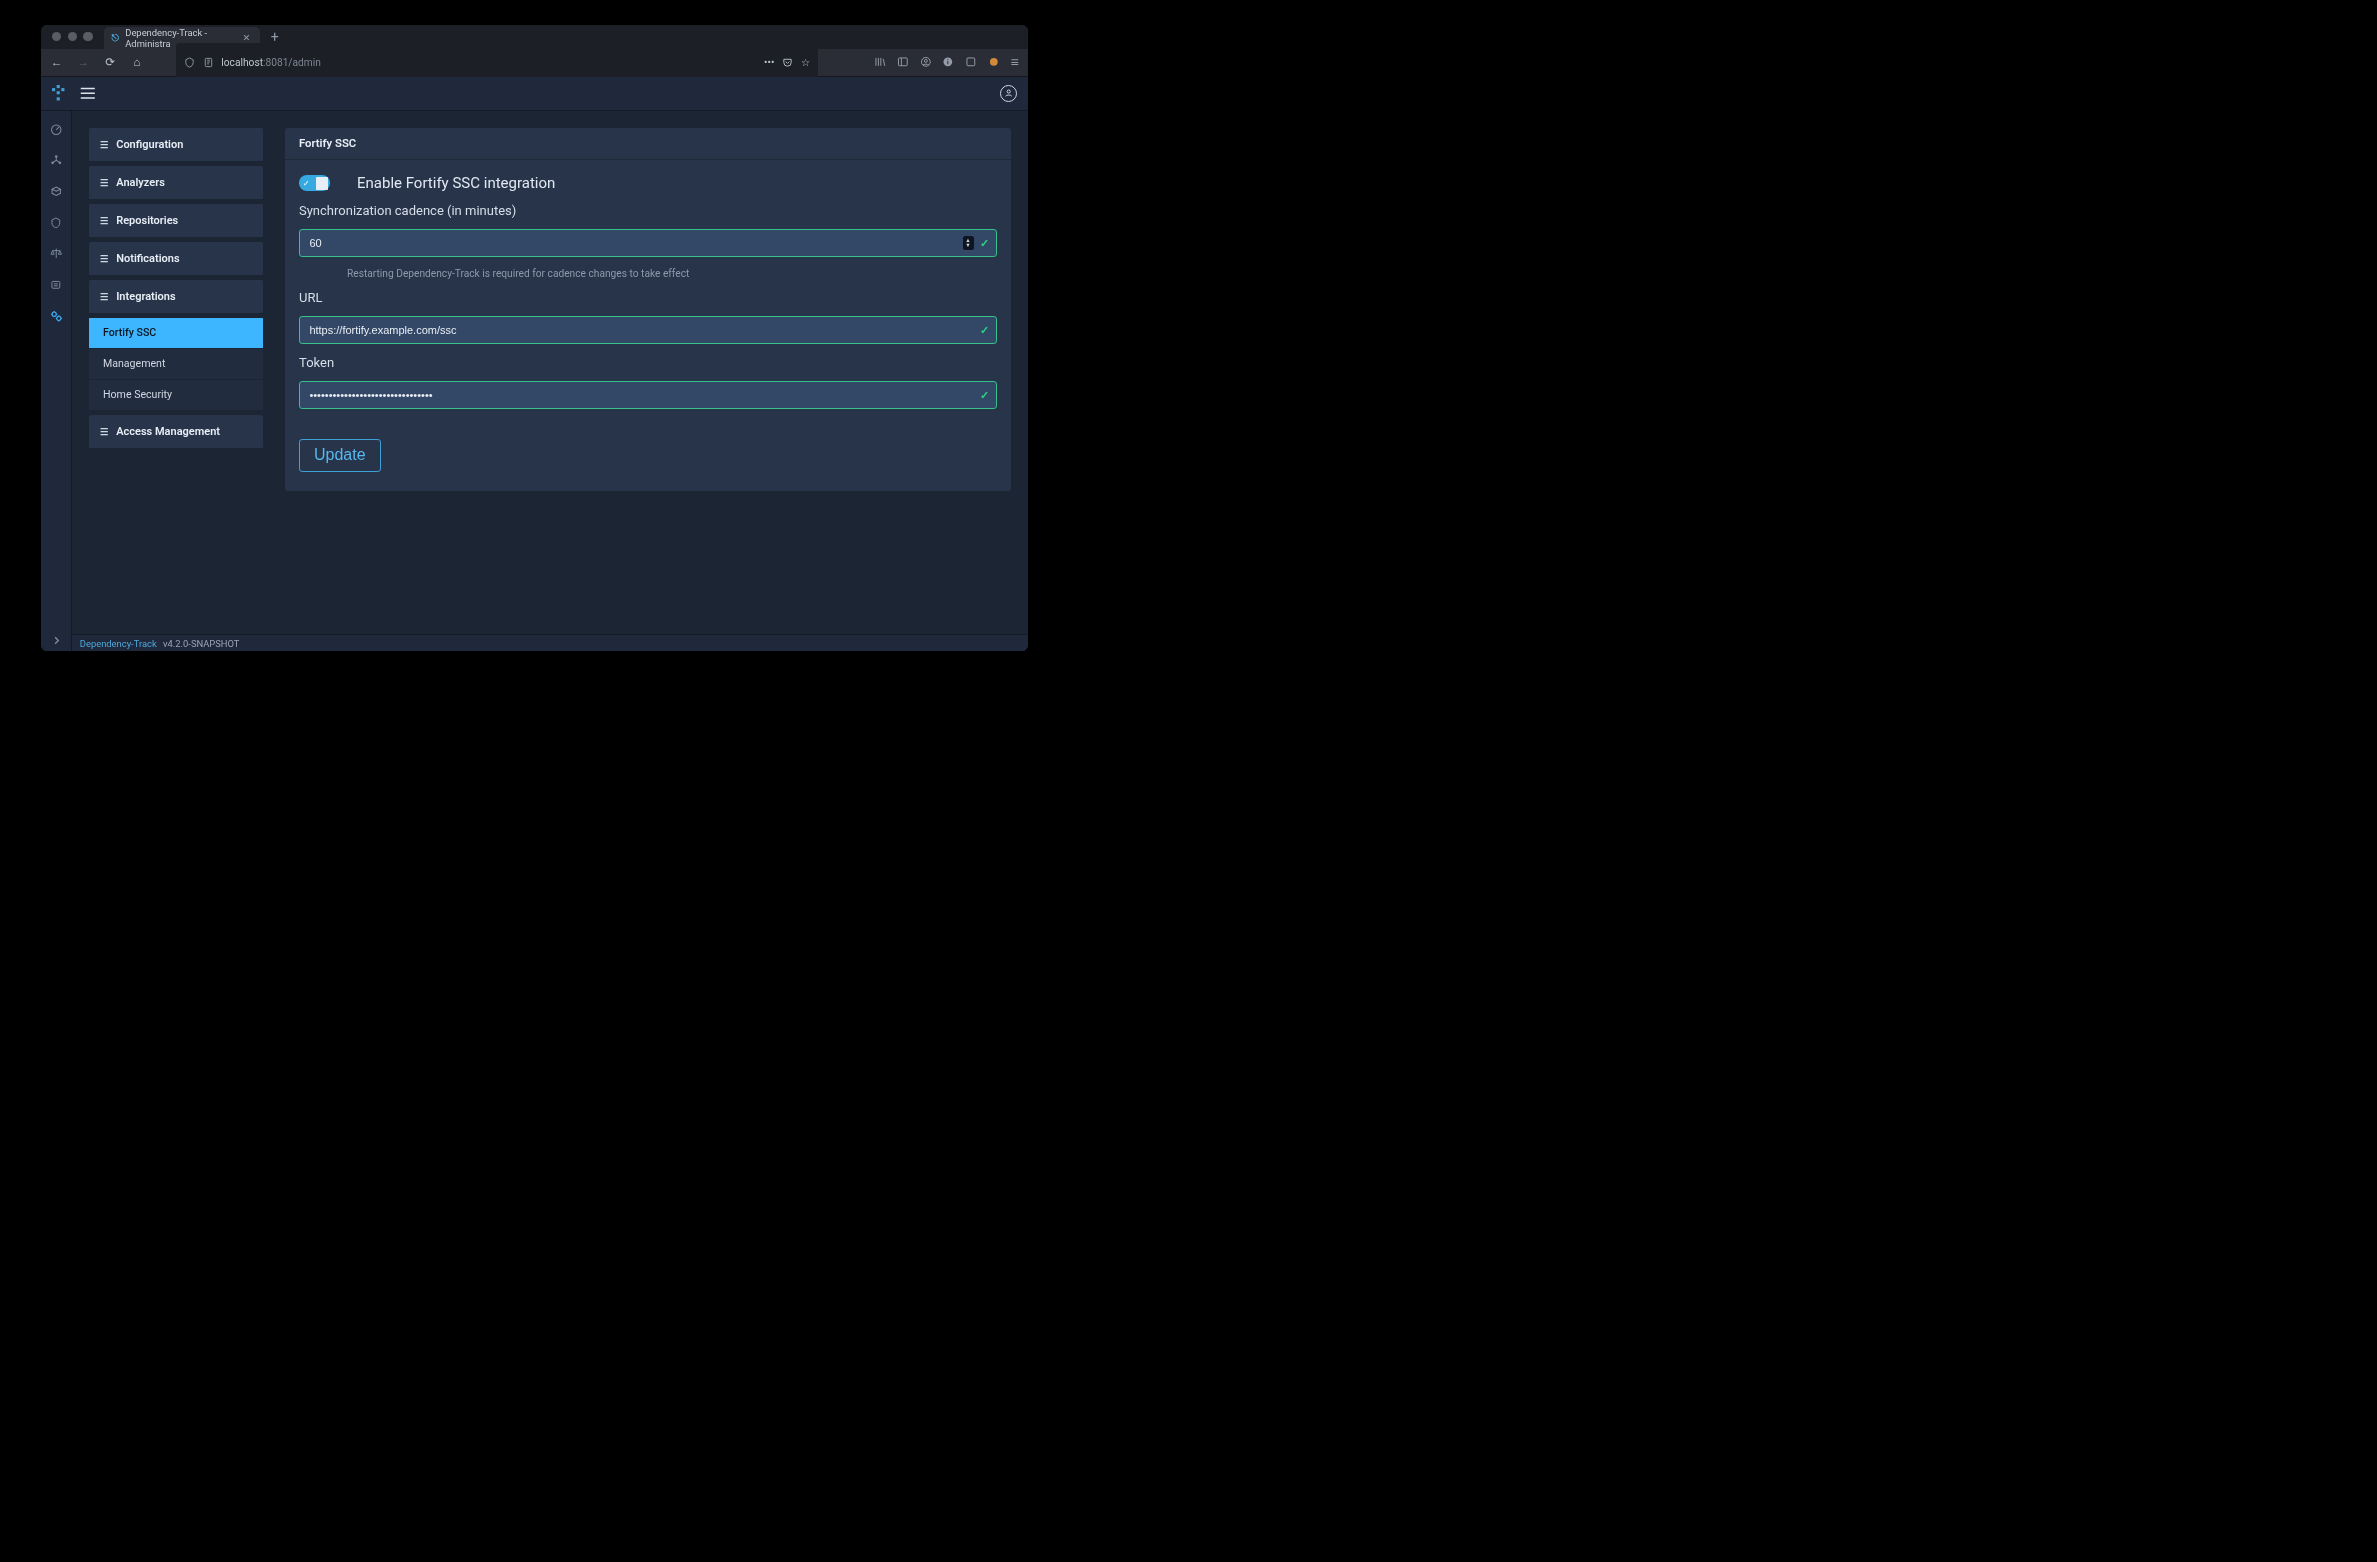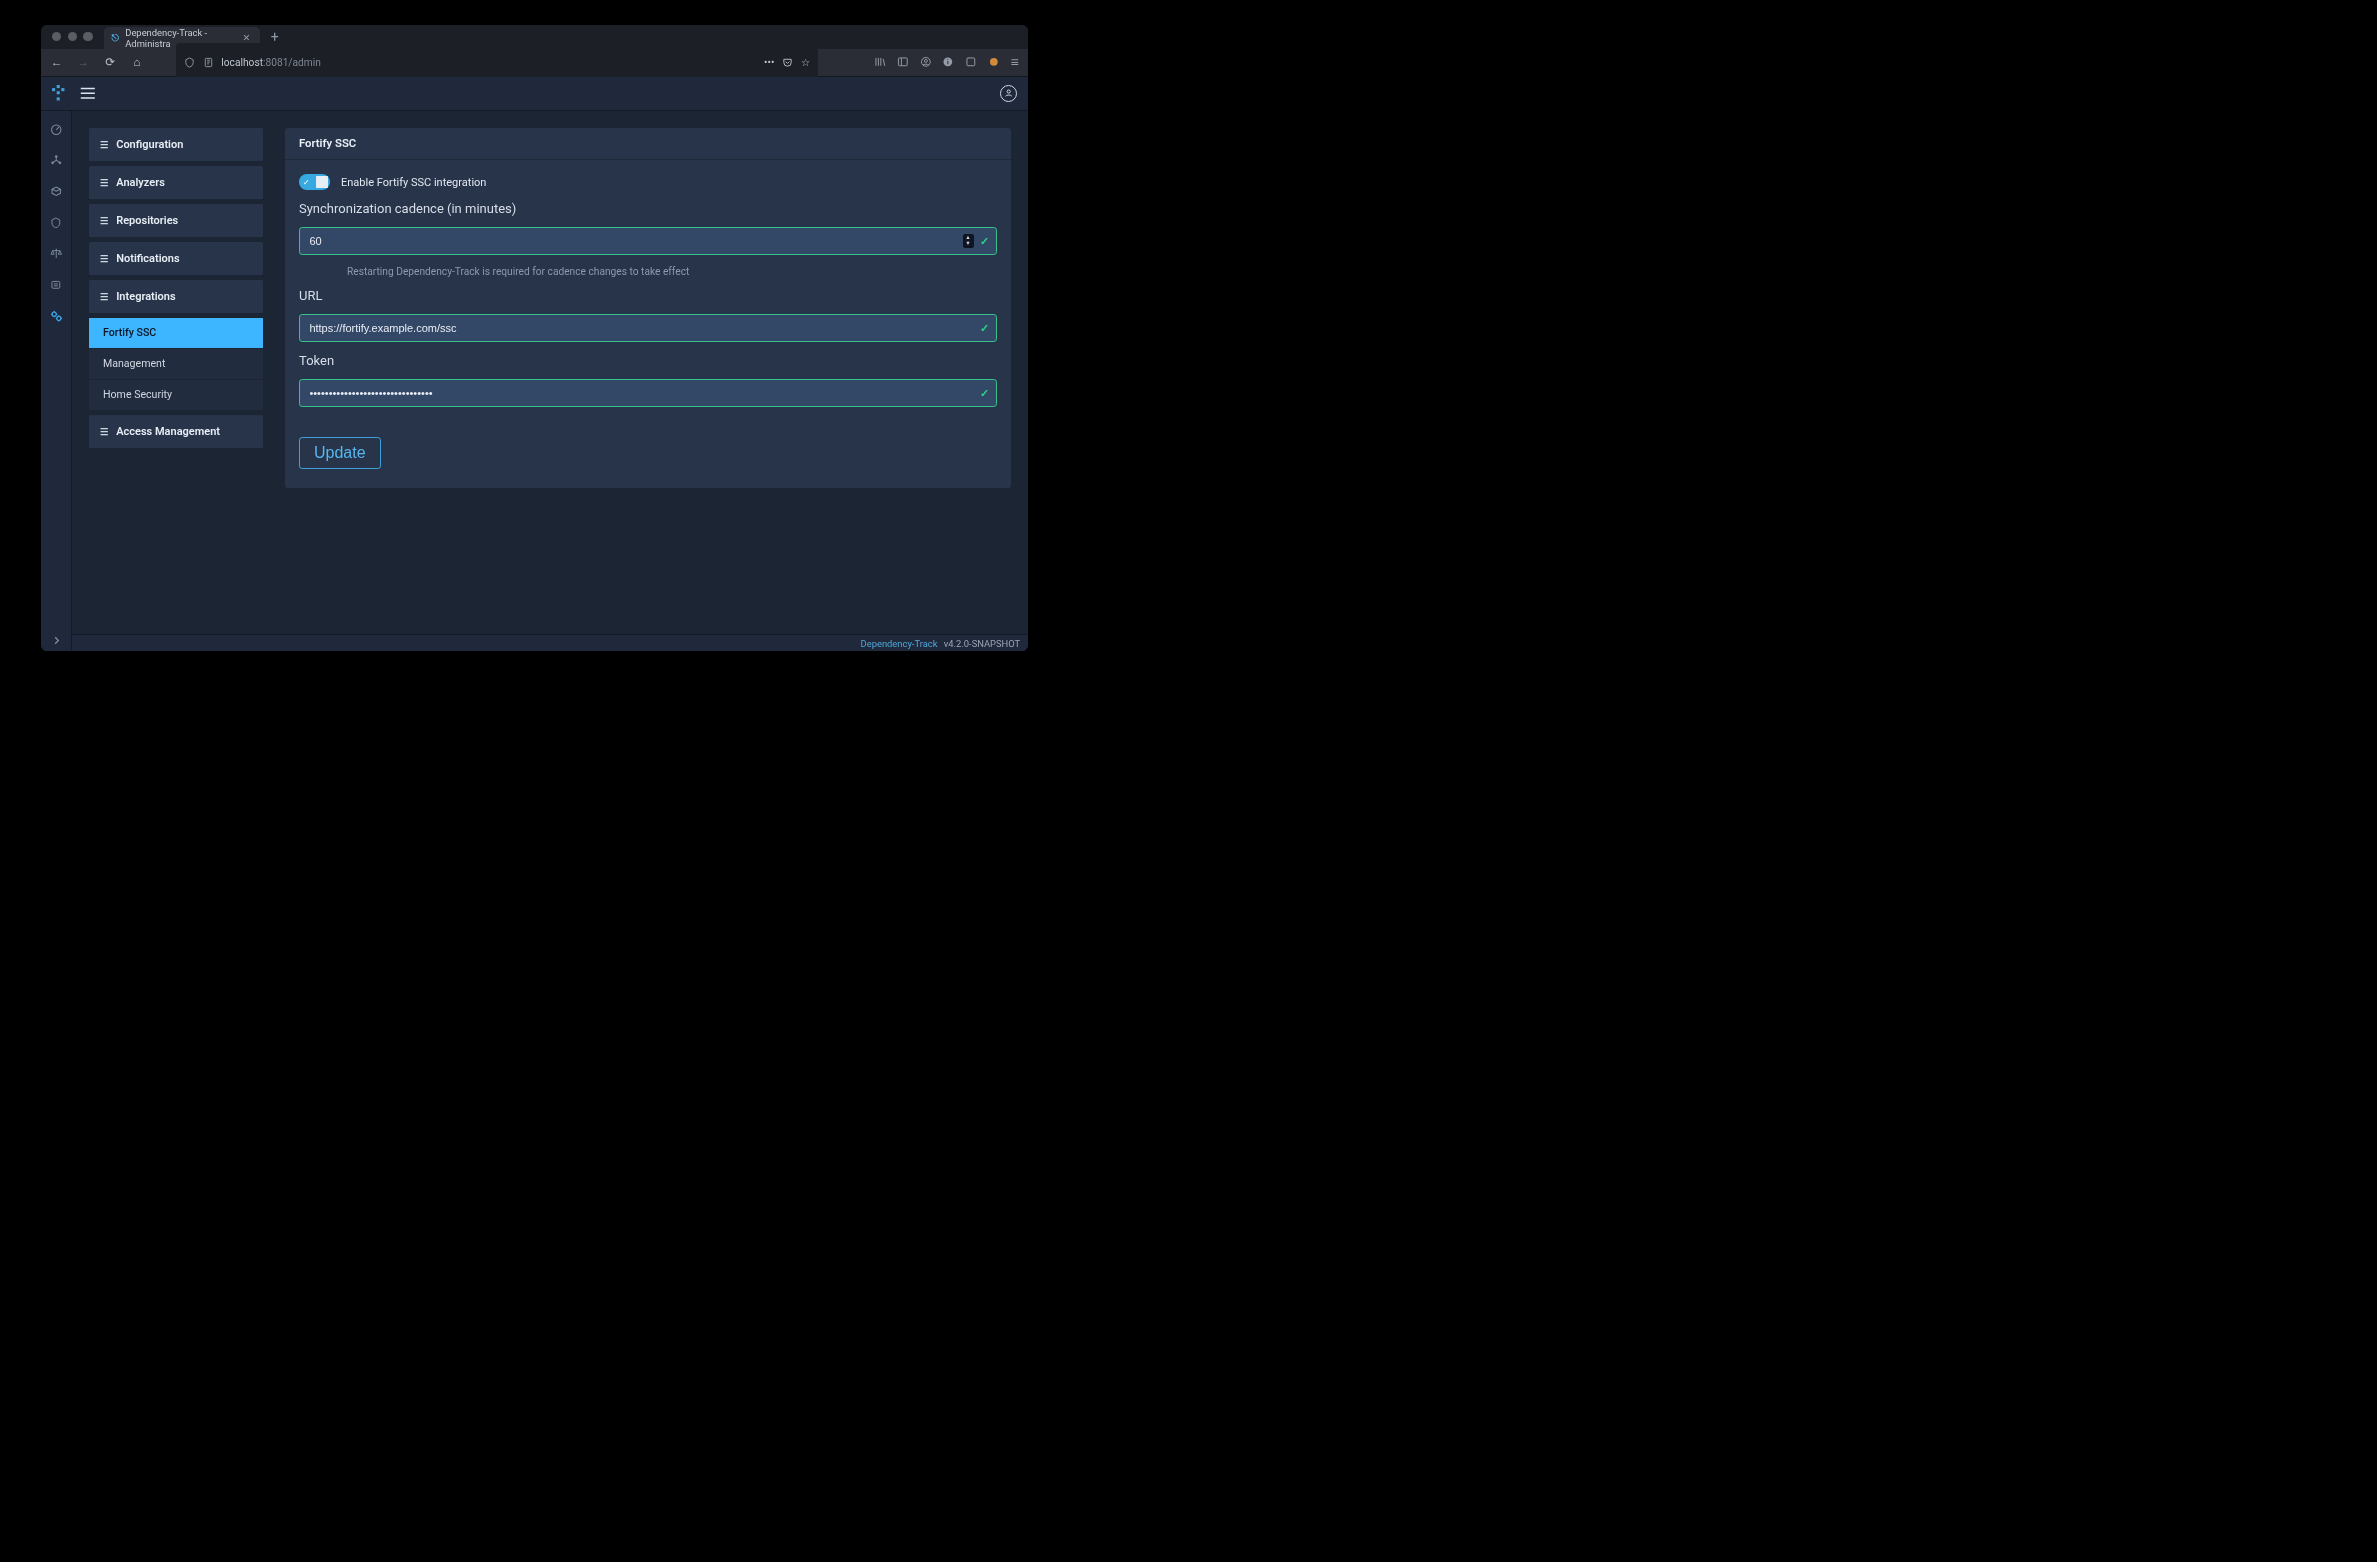--- a/index.html
+++ b/index.html
@@ -157,21 +157,21 @@
   }
   .panel-head { padding:9.4px 14px; font-weight:600; font-size:11.3px; color:#eaf0f8; border-bottom:0.8px solid #1f293a;}
   .panel-body { padding:14px 14px 19px 14px; display:flex; flex-direction:column; gap:11px; }
   .row { display:flex; align-items:center; gap:11px; }
   .toggle {
     width:31px;height:15.6px;border-radius:7.8px;background:#36a9e1;position:relative;cursor:pointer;
     display:flex;align-items:center;
   }
   .toggle .chk {position:absolute;left:3.9px;color:#fff;font-size:7.8px;}
   .toggle .knob {position:absolute;right:1.6px;width:12.5px;height:12.5px;border-radius:0.8px;background:#e8eef6;}
-  .lbl { font-size:11px; color:#e2e8f1; }
+  .lbl { font-size:15px; color:#e2e8f1;margin-left:16px; }
   .fieldlabel { font-size:13px; color:#d7dee9; }
   .help { font-size:10.2px; color:#8e99ab;margin-left:48px; }
   .inputwrap { position:relative; }
   .inputwrap input {
     width:100%;
     background:#334766;
     border:0.8px solid #36c28a;
     border-radius:3.1px;
     padding:7px 28px 7px 9.4px;
     color:#e9eef6;
@@ -196,21 +196,21 @@
     padding:6.3px 14px;
     border-radius:3.1px;
     font-size:16px;
     cursor:pointer;
   }
   
   .footer {
     height:17px;
     background:#20293b;
     border-top:0.8px solid #141b27;
-    display:flex;justify-content:flex-end;align-items:center;
+    display:flex;justify-content:flex-start;align-items:center;
     padding:0 7.8px;
     font-size:9.4px;
     color:#9aa5b5;
     gap:6.3px;
   }
   .footer a { color:#4da7db; text-decoration:none; }
   svg { display:block; }
 </style>
 </head>
 <body>

